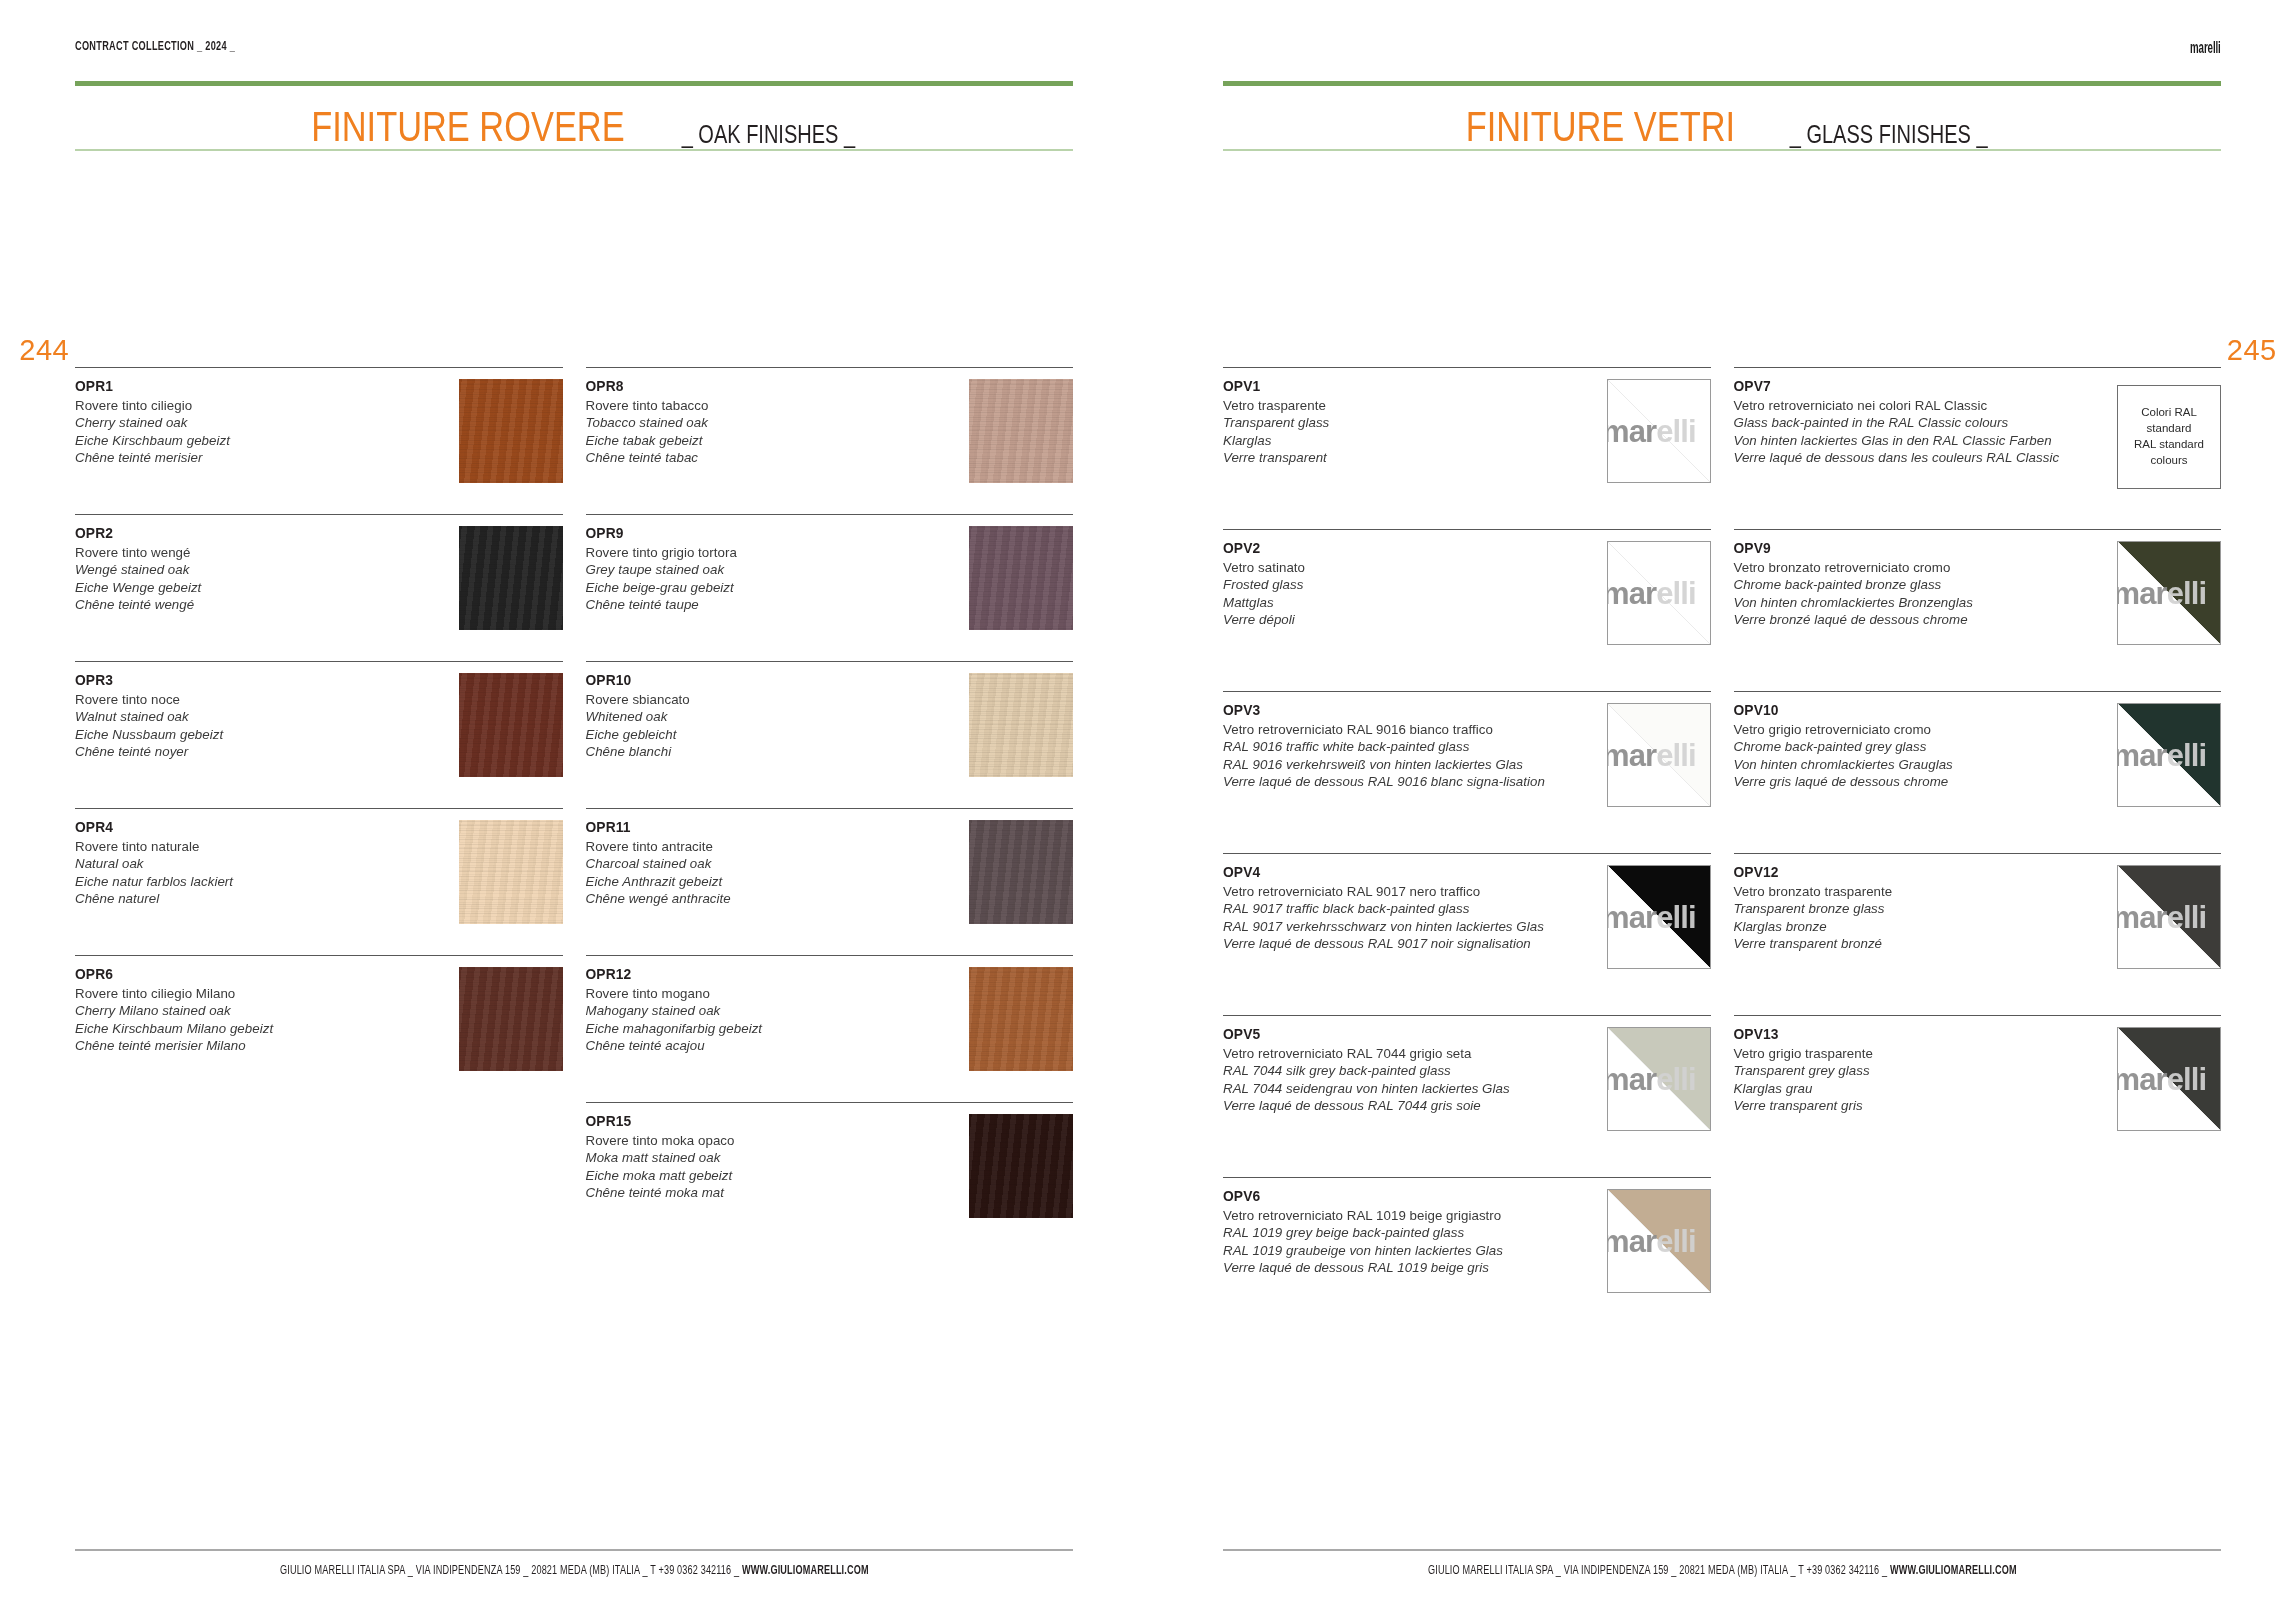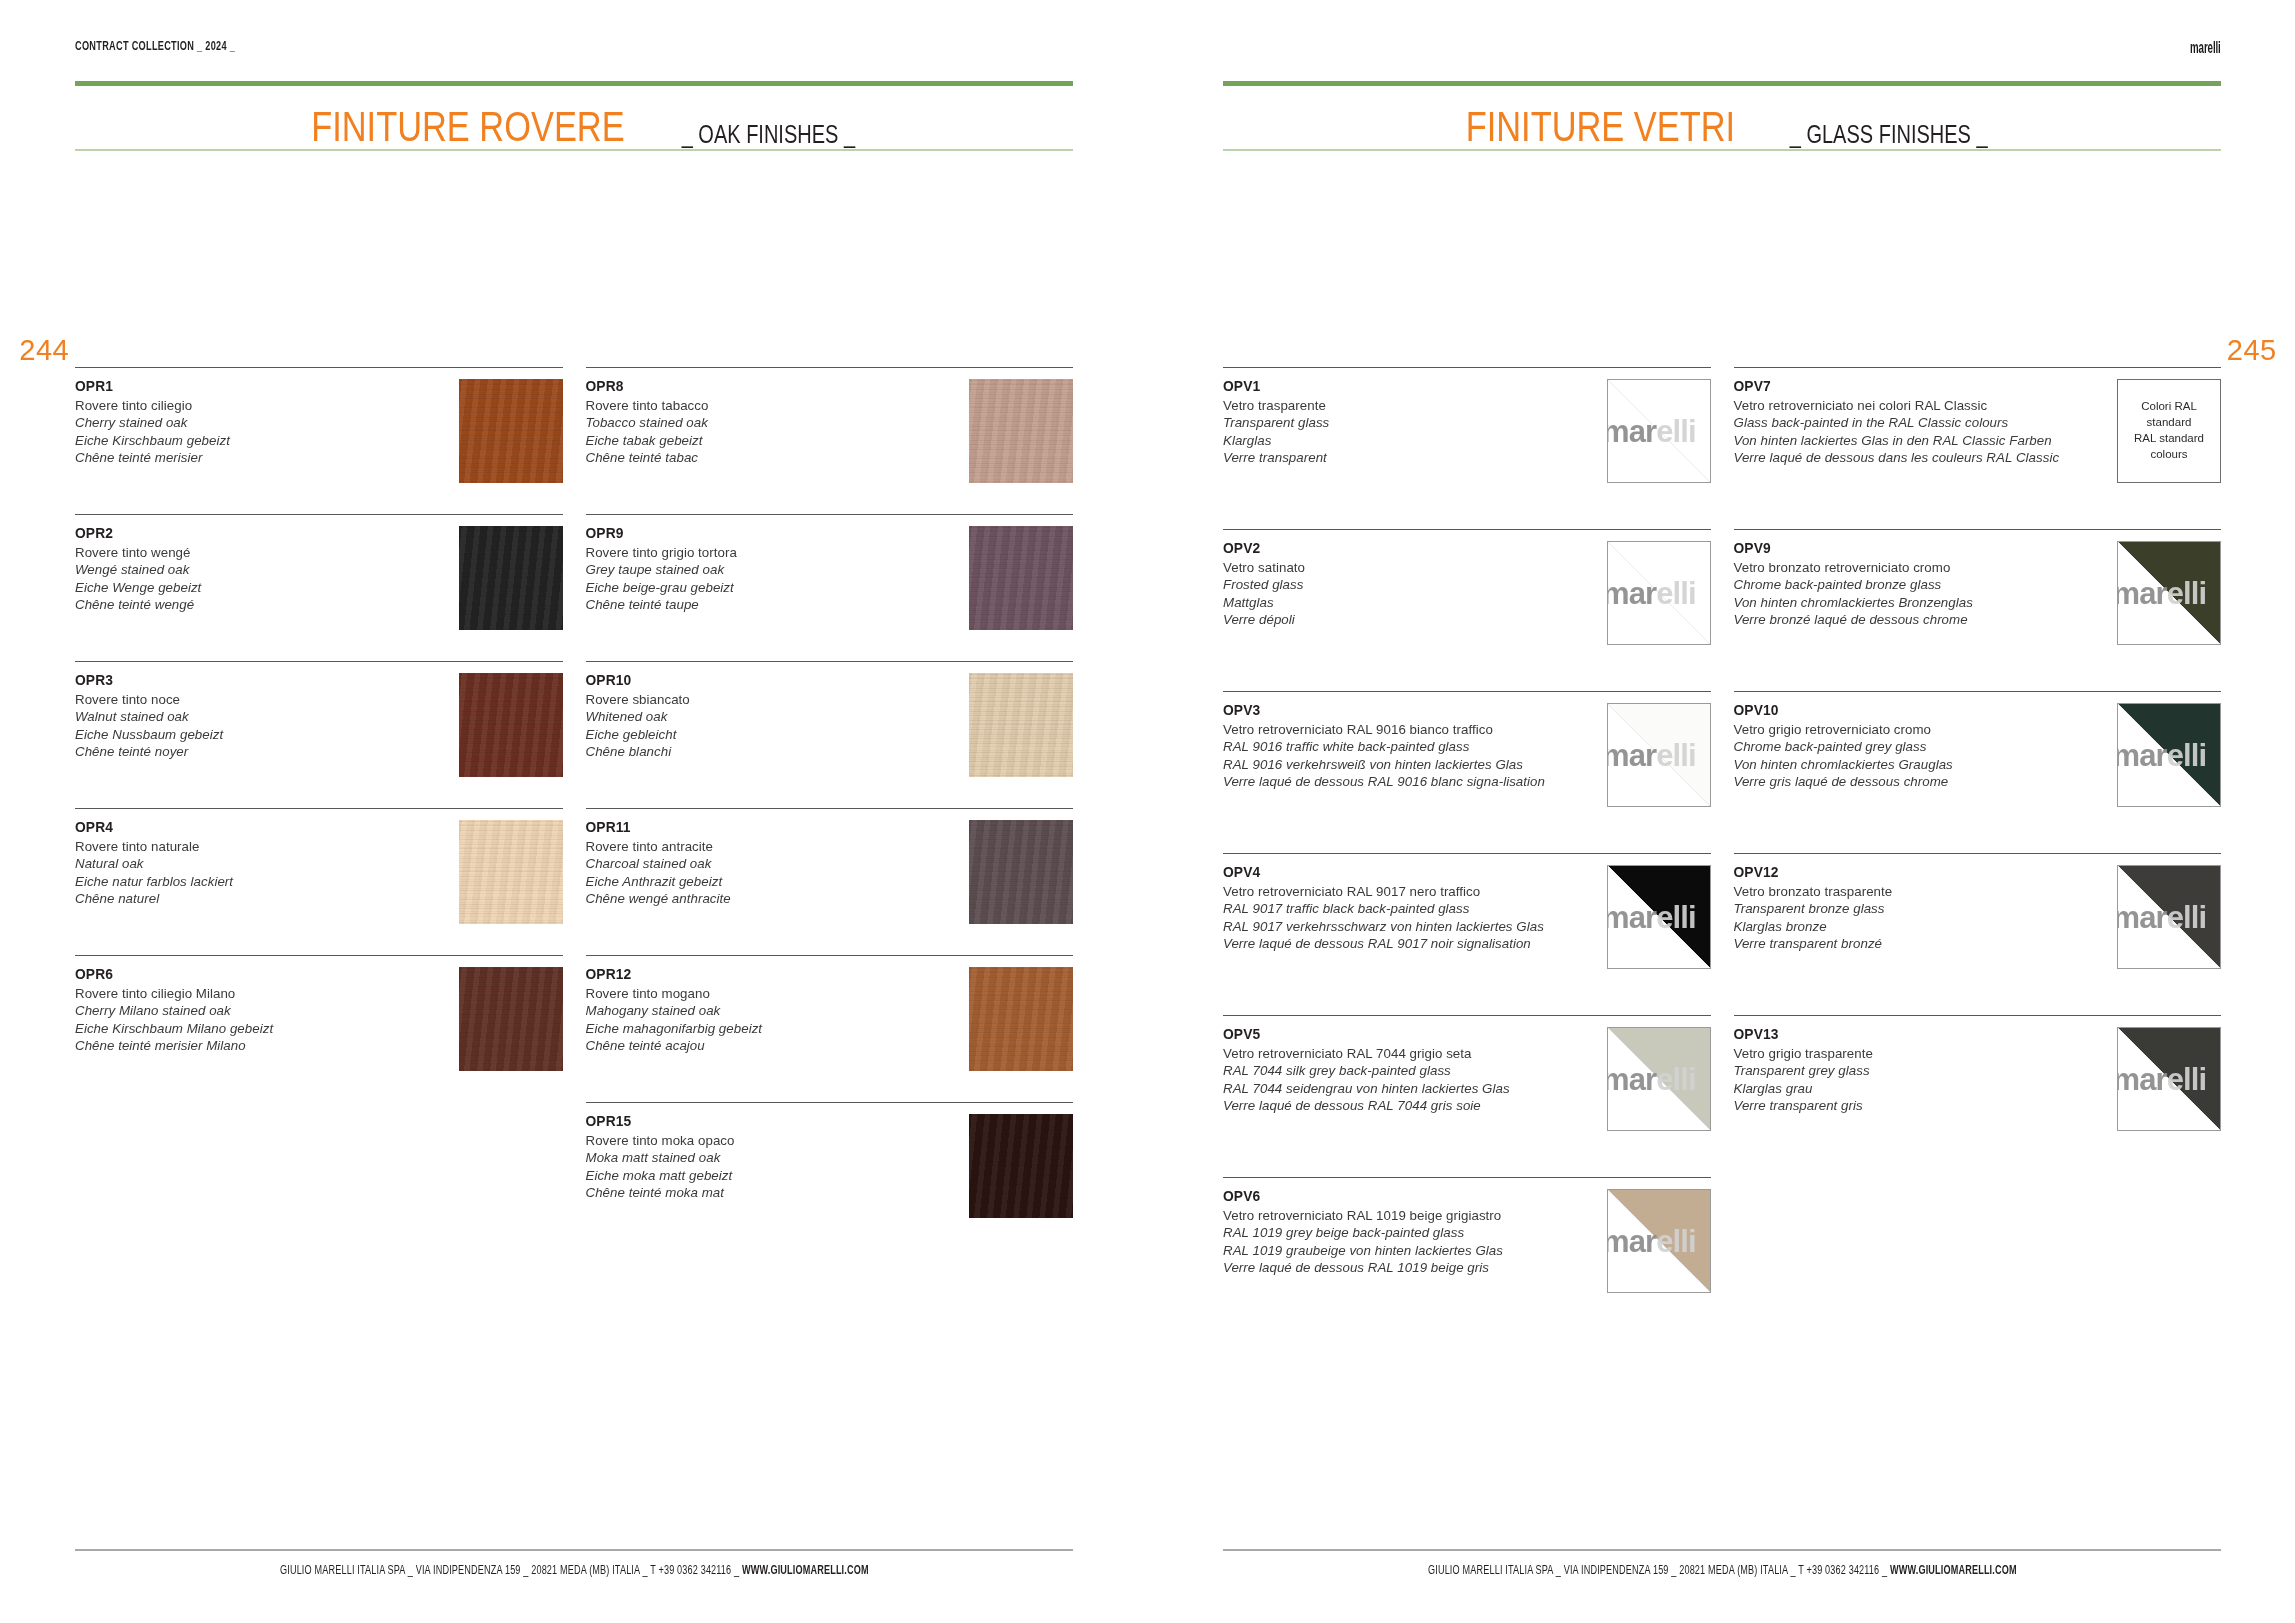--- a/index.html
+++ b/index.html
@@ -145,21 +145,21 @@
     color:#8c8c8c;opacity:.92;white-space:nowrap;
     line-height:1;
   }
   .sw .wm .fade{color:#d2d2d2;}
   .sw .diag{
     position:absolute;left:0;top:0;width:100%;height:100%;
   }
 
   
   .ralbox{
-    width:104px;height:104px;flex:0 0 104px;margin-top:1px;
+    width:104px;height:104px;flex:0 0 104px;margin-top:7px;
     border:1.1px solid #6e6e6e;box-sizing:border-box;
     display:flex;align-items:center;justify-content:center;
     text-align:center;font-size:11.5px;color:#2b2b2b;
     line-height:1.38;padding:3.7px;
   }
 
   
   .foot-rule{
     position:absolute;left:75px;right:75px;top:1549px;
     height:1.8px;background:#a9a9a9;

